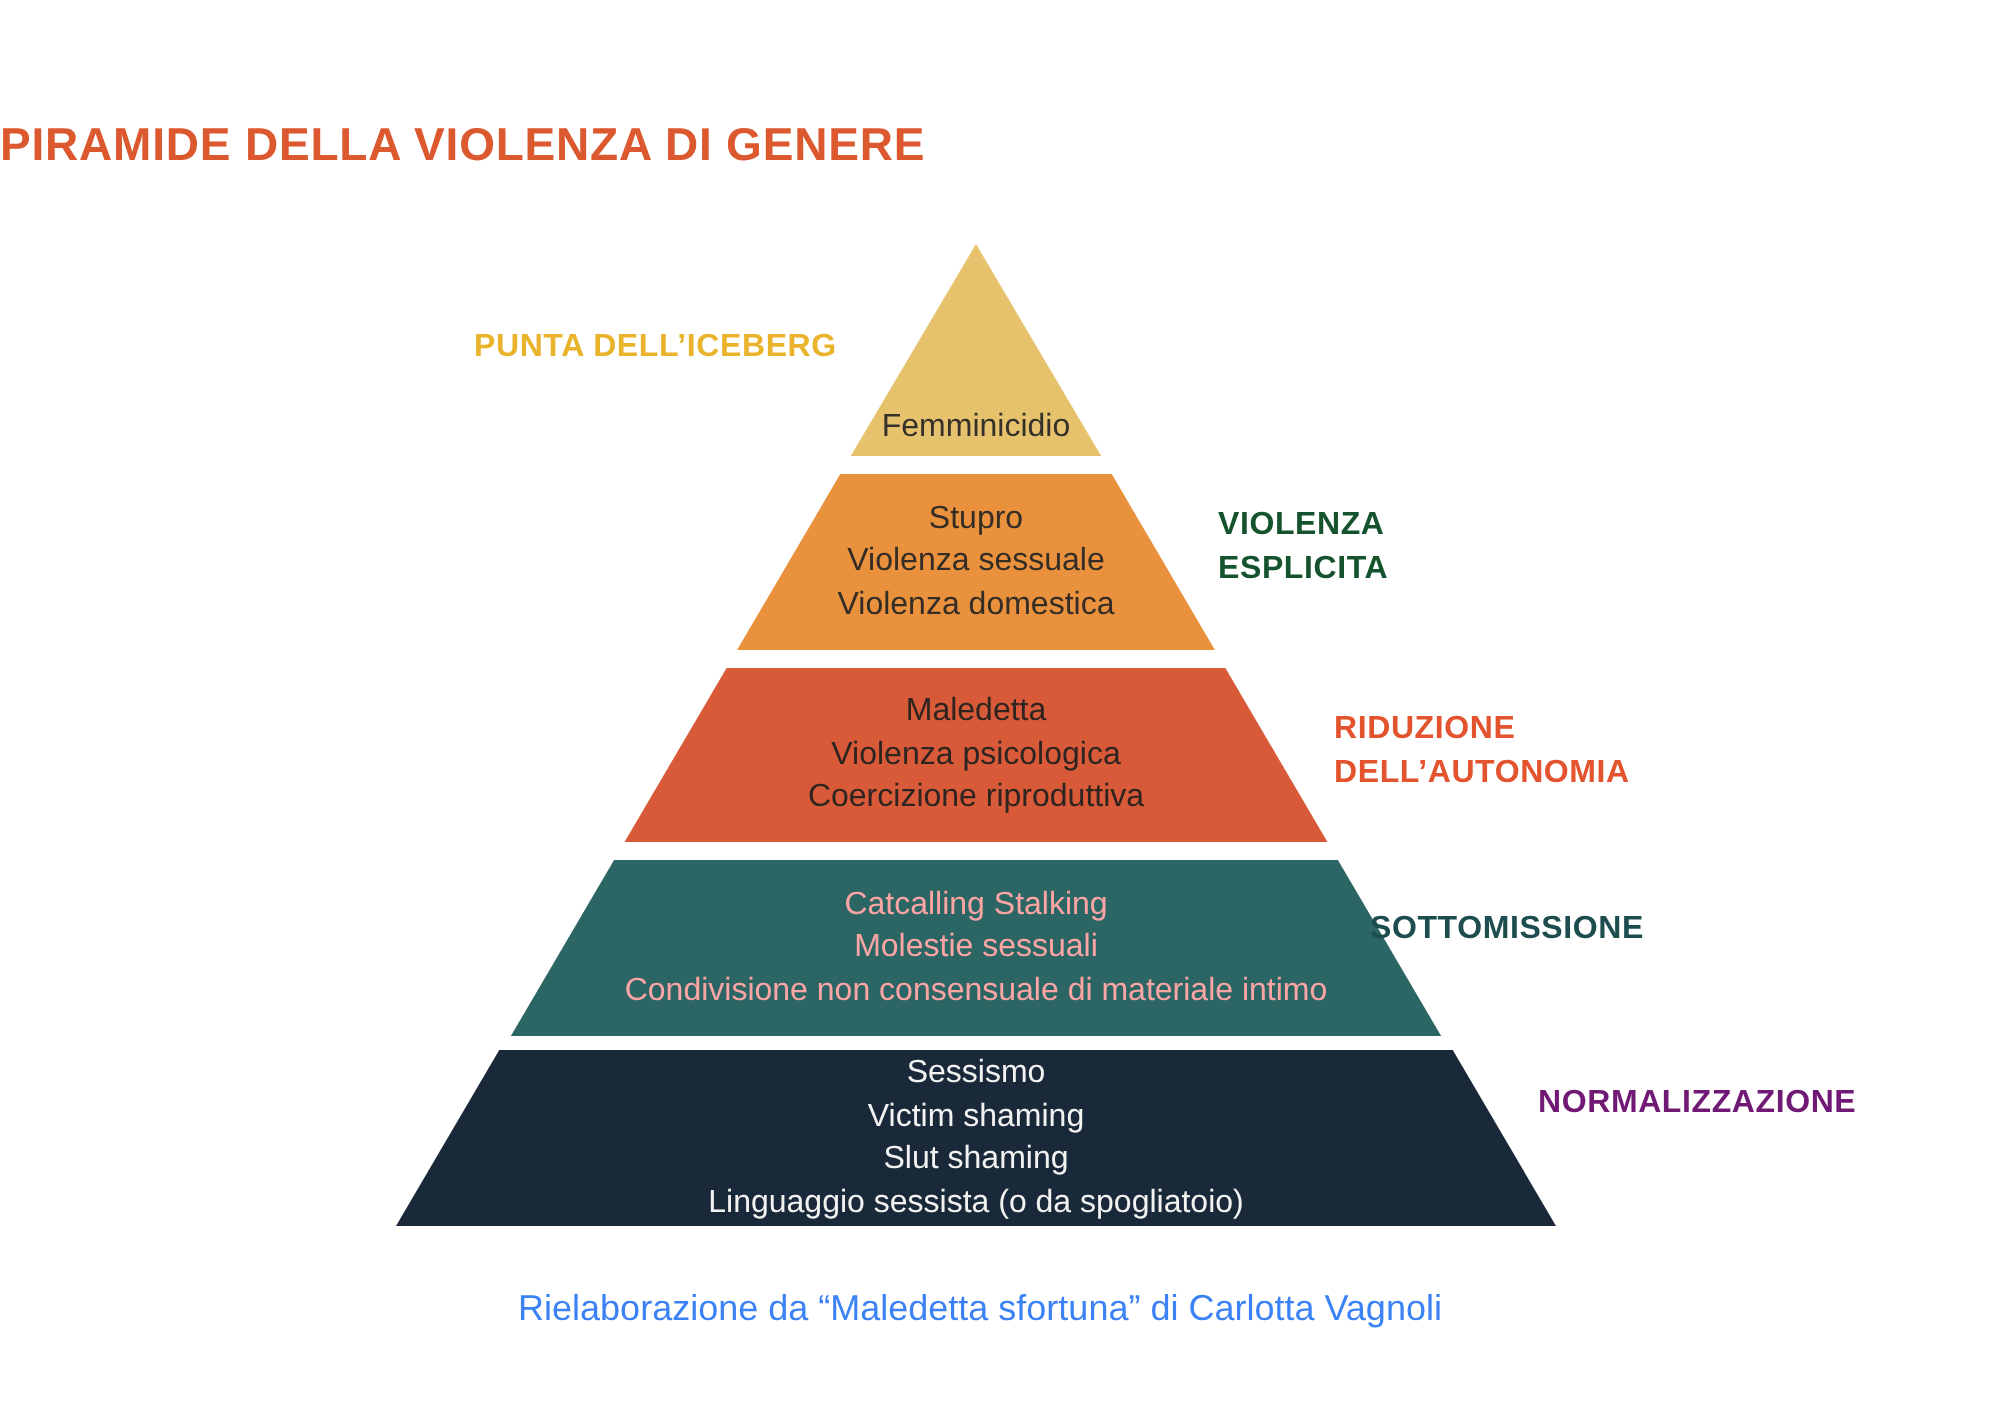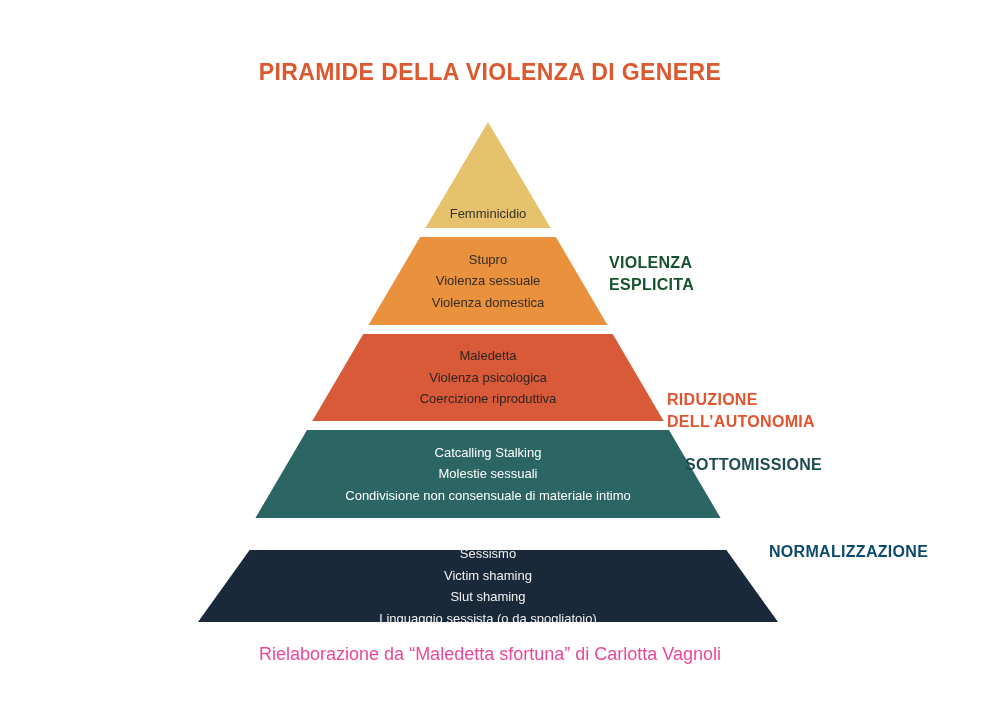--- a/index.html
+++ b/index.html
@@ -7,60 +7,60 @@
     position:relative;
     width:1000px;height:705px;
     background:#ffffff;
     font-family:"Liberation Sans","DejaVu Sans",sans-serif;
     overflow:hidden;
   }
   .title{
     position:absolute;
     left:0;top:59px;width:980px;
     margin:0;
-    text-align:center;
+    text-align:left;
     font-size:23px;
     font-weight:700;
     letter-spacing:0.4px;
   }
   .pyramid{
     position:absolute;
     left:198px;top:122px;
     width:580px;height:493px;
   }
   .tier{
     position:absolute;
     left:0;width:100%;
     display:flex;
     flex-direction:column;
     justify-content:center;
     align-items:center;
   }
   .tier .line{
-    font-size:13px;
+    font-size:16px;
     line-height:21.5px;
     text-align:center;
     white-space:nowrap;
   }
   .tier1{top:0;height:106px;clip-path:polygon(50% 0%, 60.8% 100%, 39.2% 100%);justify-content:flex-end;padding-bottom:4px;box-sizing:border-box;}
   .tier2{top:115px;height:88px;clip-path:polygon(38.3% 0%, 61.7% 0%, 70.6% 100%, 29.4% 100%);}
   .tier3{top:212px;height:87px;clip-path:polygon(28.5% 0%, 71.5% 0%, 80.3% 100%, 19.7% 100%);}
   .tier4{top:308px;height:88px;clip-path:polygon(18.8% 0%, 81.2% 0%, 90.1% 100%, 9.9% 100%);}
-  .tier5{top:428px;height:72px;clip-path:polygon(8.9% 0%, 91.1% 0%, 100% 100%, 0% 100%);}
+  .tier5{top:403px;height:88px;clip-path:polygon(8.9% 0%, 91.1% 0%, 100% 100%, 0% 100%);}
   .side-label{
     position:absolute;
     font-size:16px;
     font-weight:700;
     letter-spacing:0.3px;
     line-height:22px;
     white-space:pre-line;
   }
   .label-punta{left:237px;top:163px;}
   .label-violenza{left:609px;top:252px;width:130px;}
-  .label-riduzione{left:667px;top:354px;width:170px;margin-top:35px;}
+  .label-riduzione{left:667px;top:354px;width:170px;}
   .label-sottomissione{left:685px;top:454px;}
   .label-normalizzazione{left:769px;top:541px;}
   .caption{
     position:absolute;
     left:0;top:644px;width:980px;
     text-align:center;
     font-size:18px;
   }
 </style>
 </head>
@@ -81,41 +81,42 @@
       <div class="line">Violenza sessuale</div>
       <div class="line">Violenza domestica</div>
     </div>
 
     <div class="tier tier3" style="background-color: rgb(216, 90, 56); color: rgb(46, 36, 32);">
       <div class="line">Maledetta</div>
       <div class="line">Violenza psicologica</div>
       <div class="line">Coercizione riproduttiva</div>
     </div>
 
-    <div class="tier tier4" style="background-color: rgb(43, 101, 100); color: #ffffff;">
+    <div class="tier tier4" style="background-color: rgb(43, 101, 100); color: #fca5a5;">
       <div class="line">Catcalling Stalking</div>
       <div class="line">Molestie sessuali</div>
       <div class="line">Condivisione non consensuale di materiale intimo</div>
     </div>
 
     <div class="tier tier5" style="background-color: rgb(25, 41, 58); color: rgb(242, 242, 240);">
       <div class="line">Sessismo</div>
       <div class="line">Victim shaming</div>
       <div class="line">Slut shaming</div>
       <div class="line">Linguaggio sessista (o da spogliatoio)</div>
     </div>
 
   </div>
 
+  <div class="side-label label-punta" style="color: rgb(234, 179, 44);">PUNTA DELL’ICEBERG</div>
 
   <div class="side-label label-violenza" style="color: #14532d;">VIOLENZA
 ESPLICITA</div>
 
   <div class="side-label label-riduzione" style="color: rgb(226, 83, 46);">RIDUZIONE
 DELL’AUTONOMIA</div>
 
   <div class="side-label label-sottomissione" style="color: rgb(29, 77, 79);">SOTTOMISSIONE</div>
 
-  <div class="side-label label-normalizzazione" style="color: #0c4a6e; text-align: center;">NORMALIZZAZIONE</div>
+  <div class="side-label label-normalizzazione" style="color: #701a75; text-align: center;">NORMALIZZAZIONE</div>
 
-  <div class="caption" style="color: #ec4899;">Rielaborazione da “Maledetta sfortuna” di Carlotta Vagnoli</div>
+  <div class="caption" style="color: #3b82f6;">Rielaborazione da “Maledetta sfortuna” di Carlotta Vagnoli</div>
 
 </div>
 
 </body></html>

